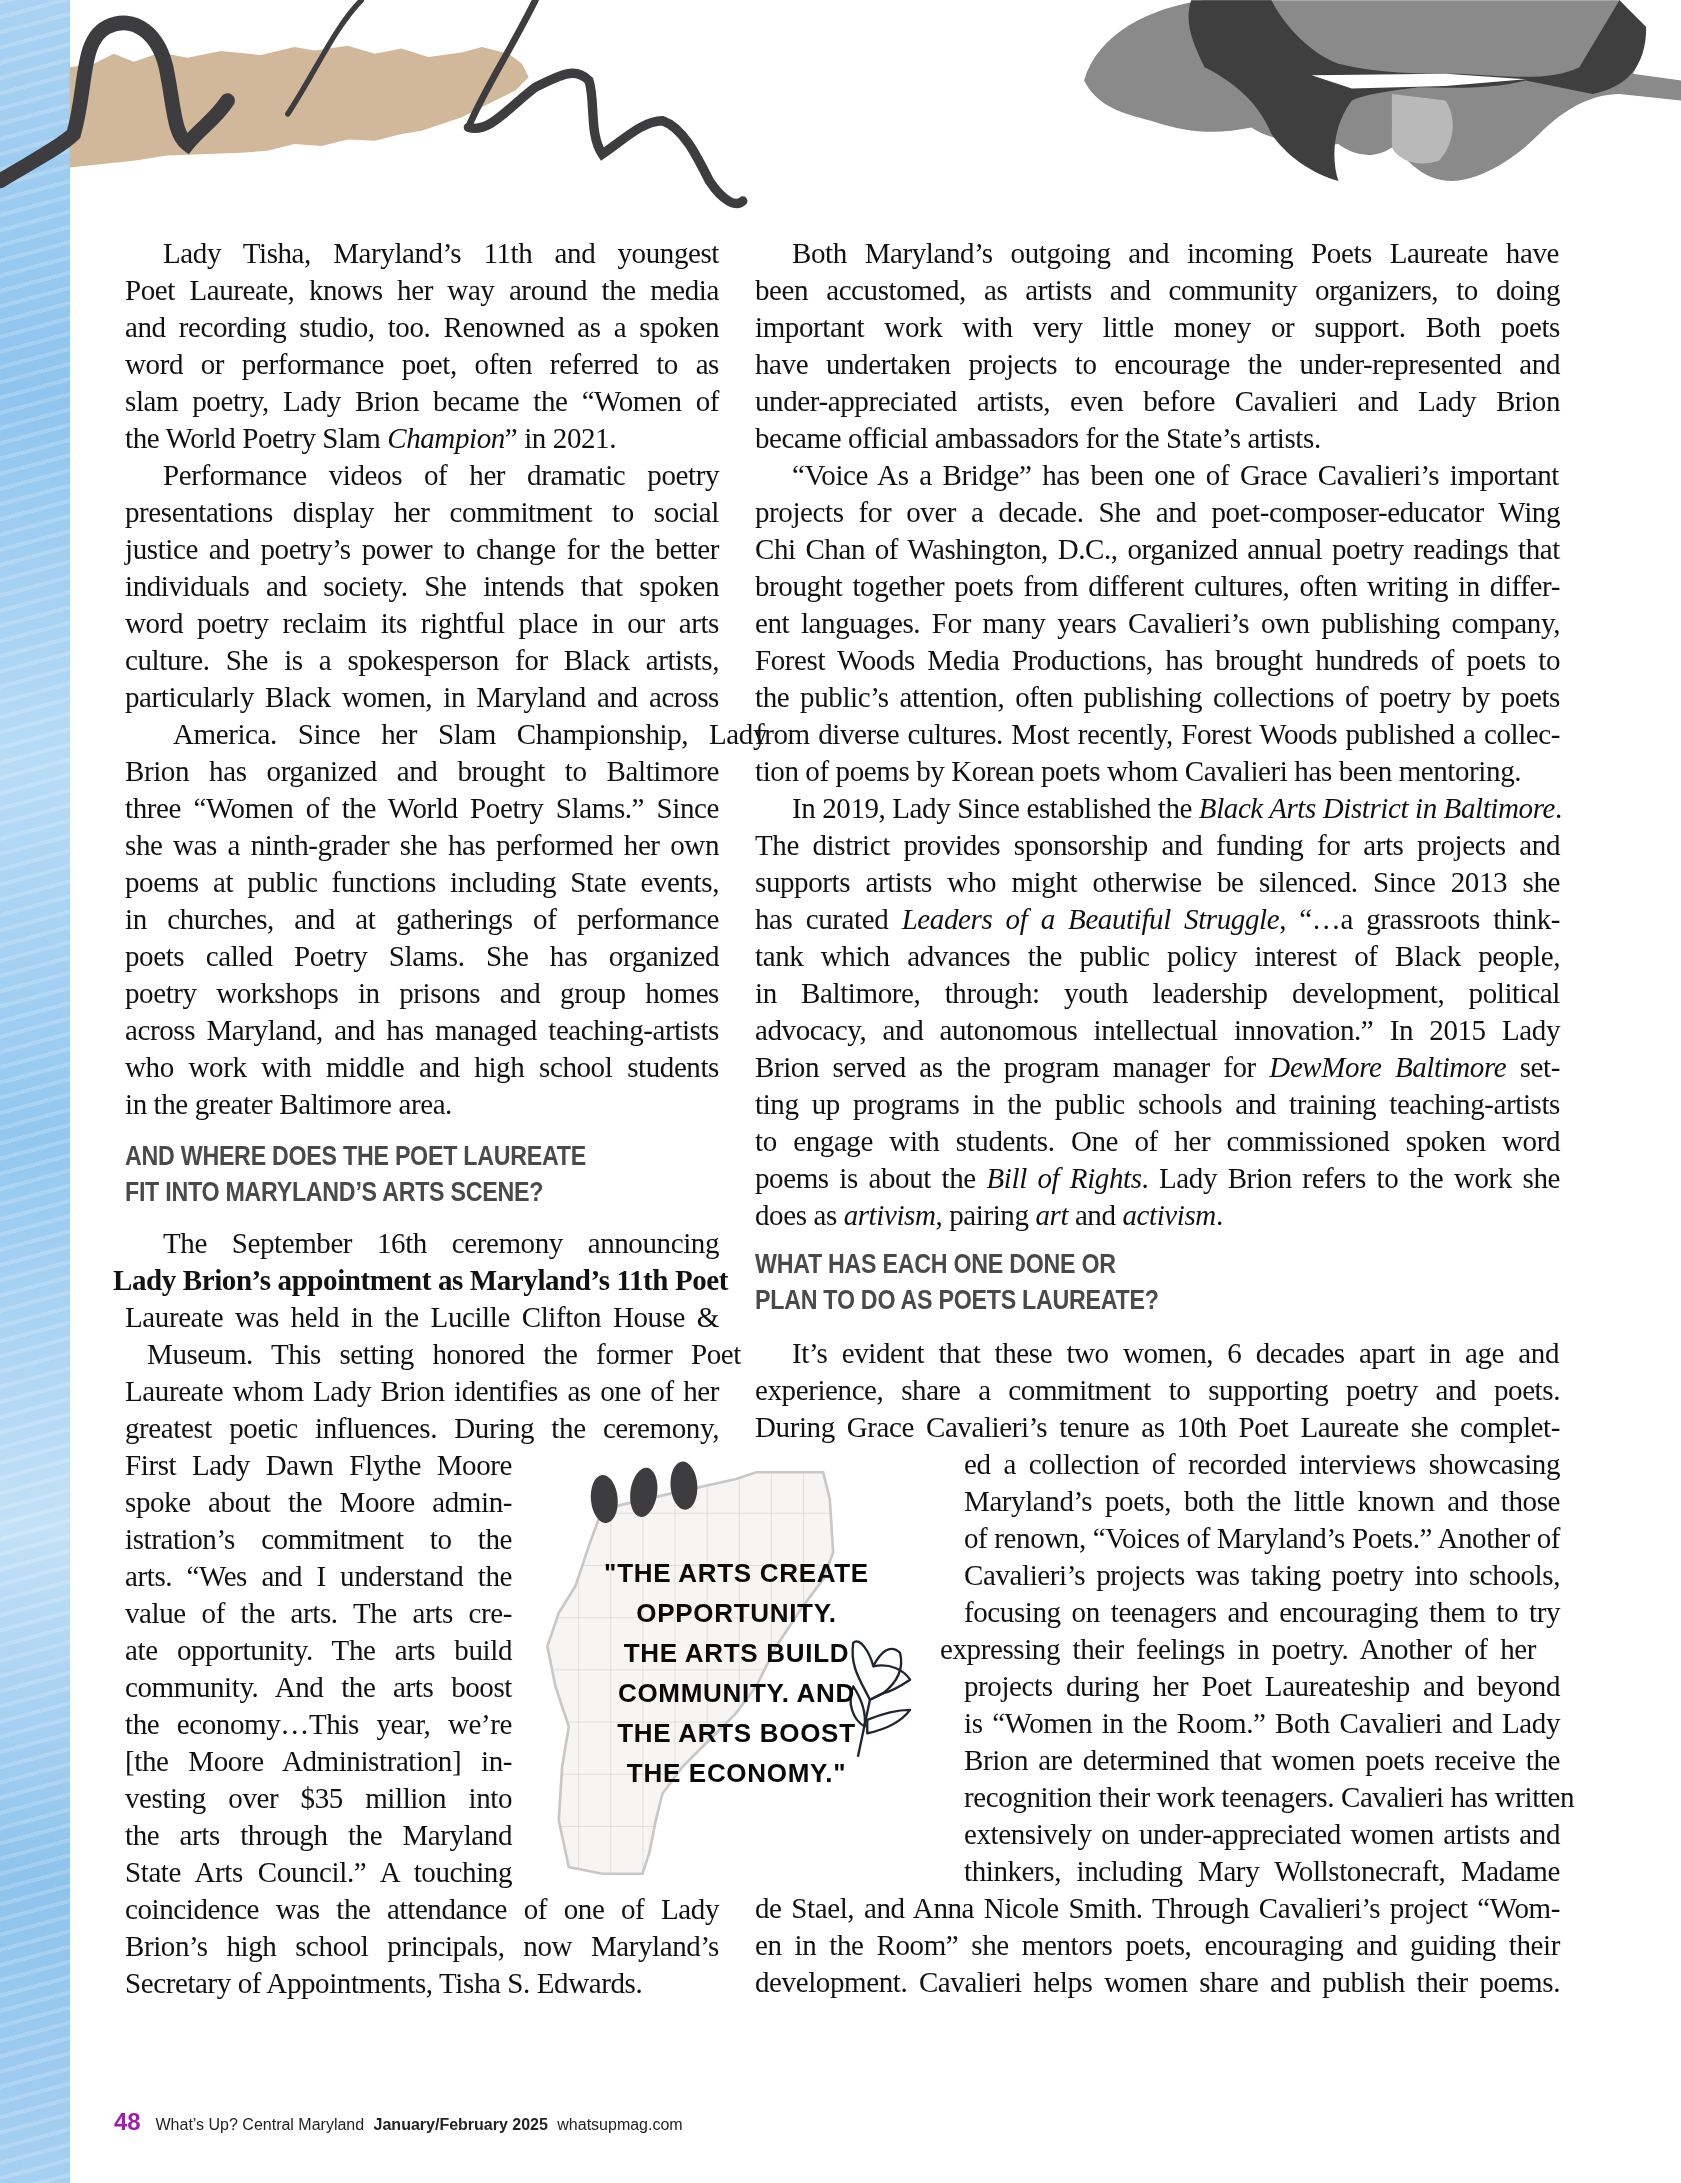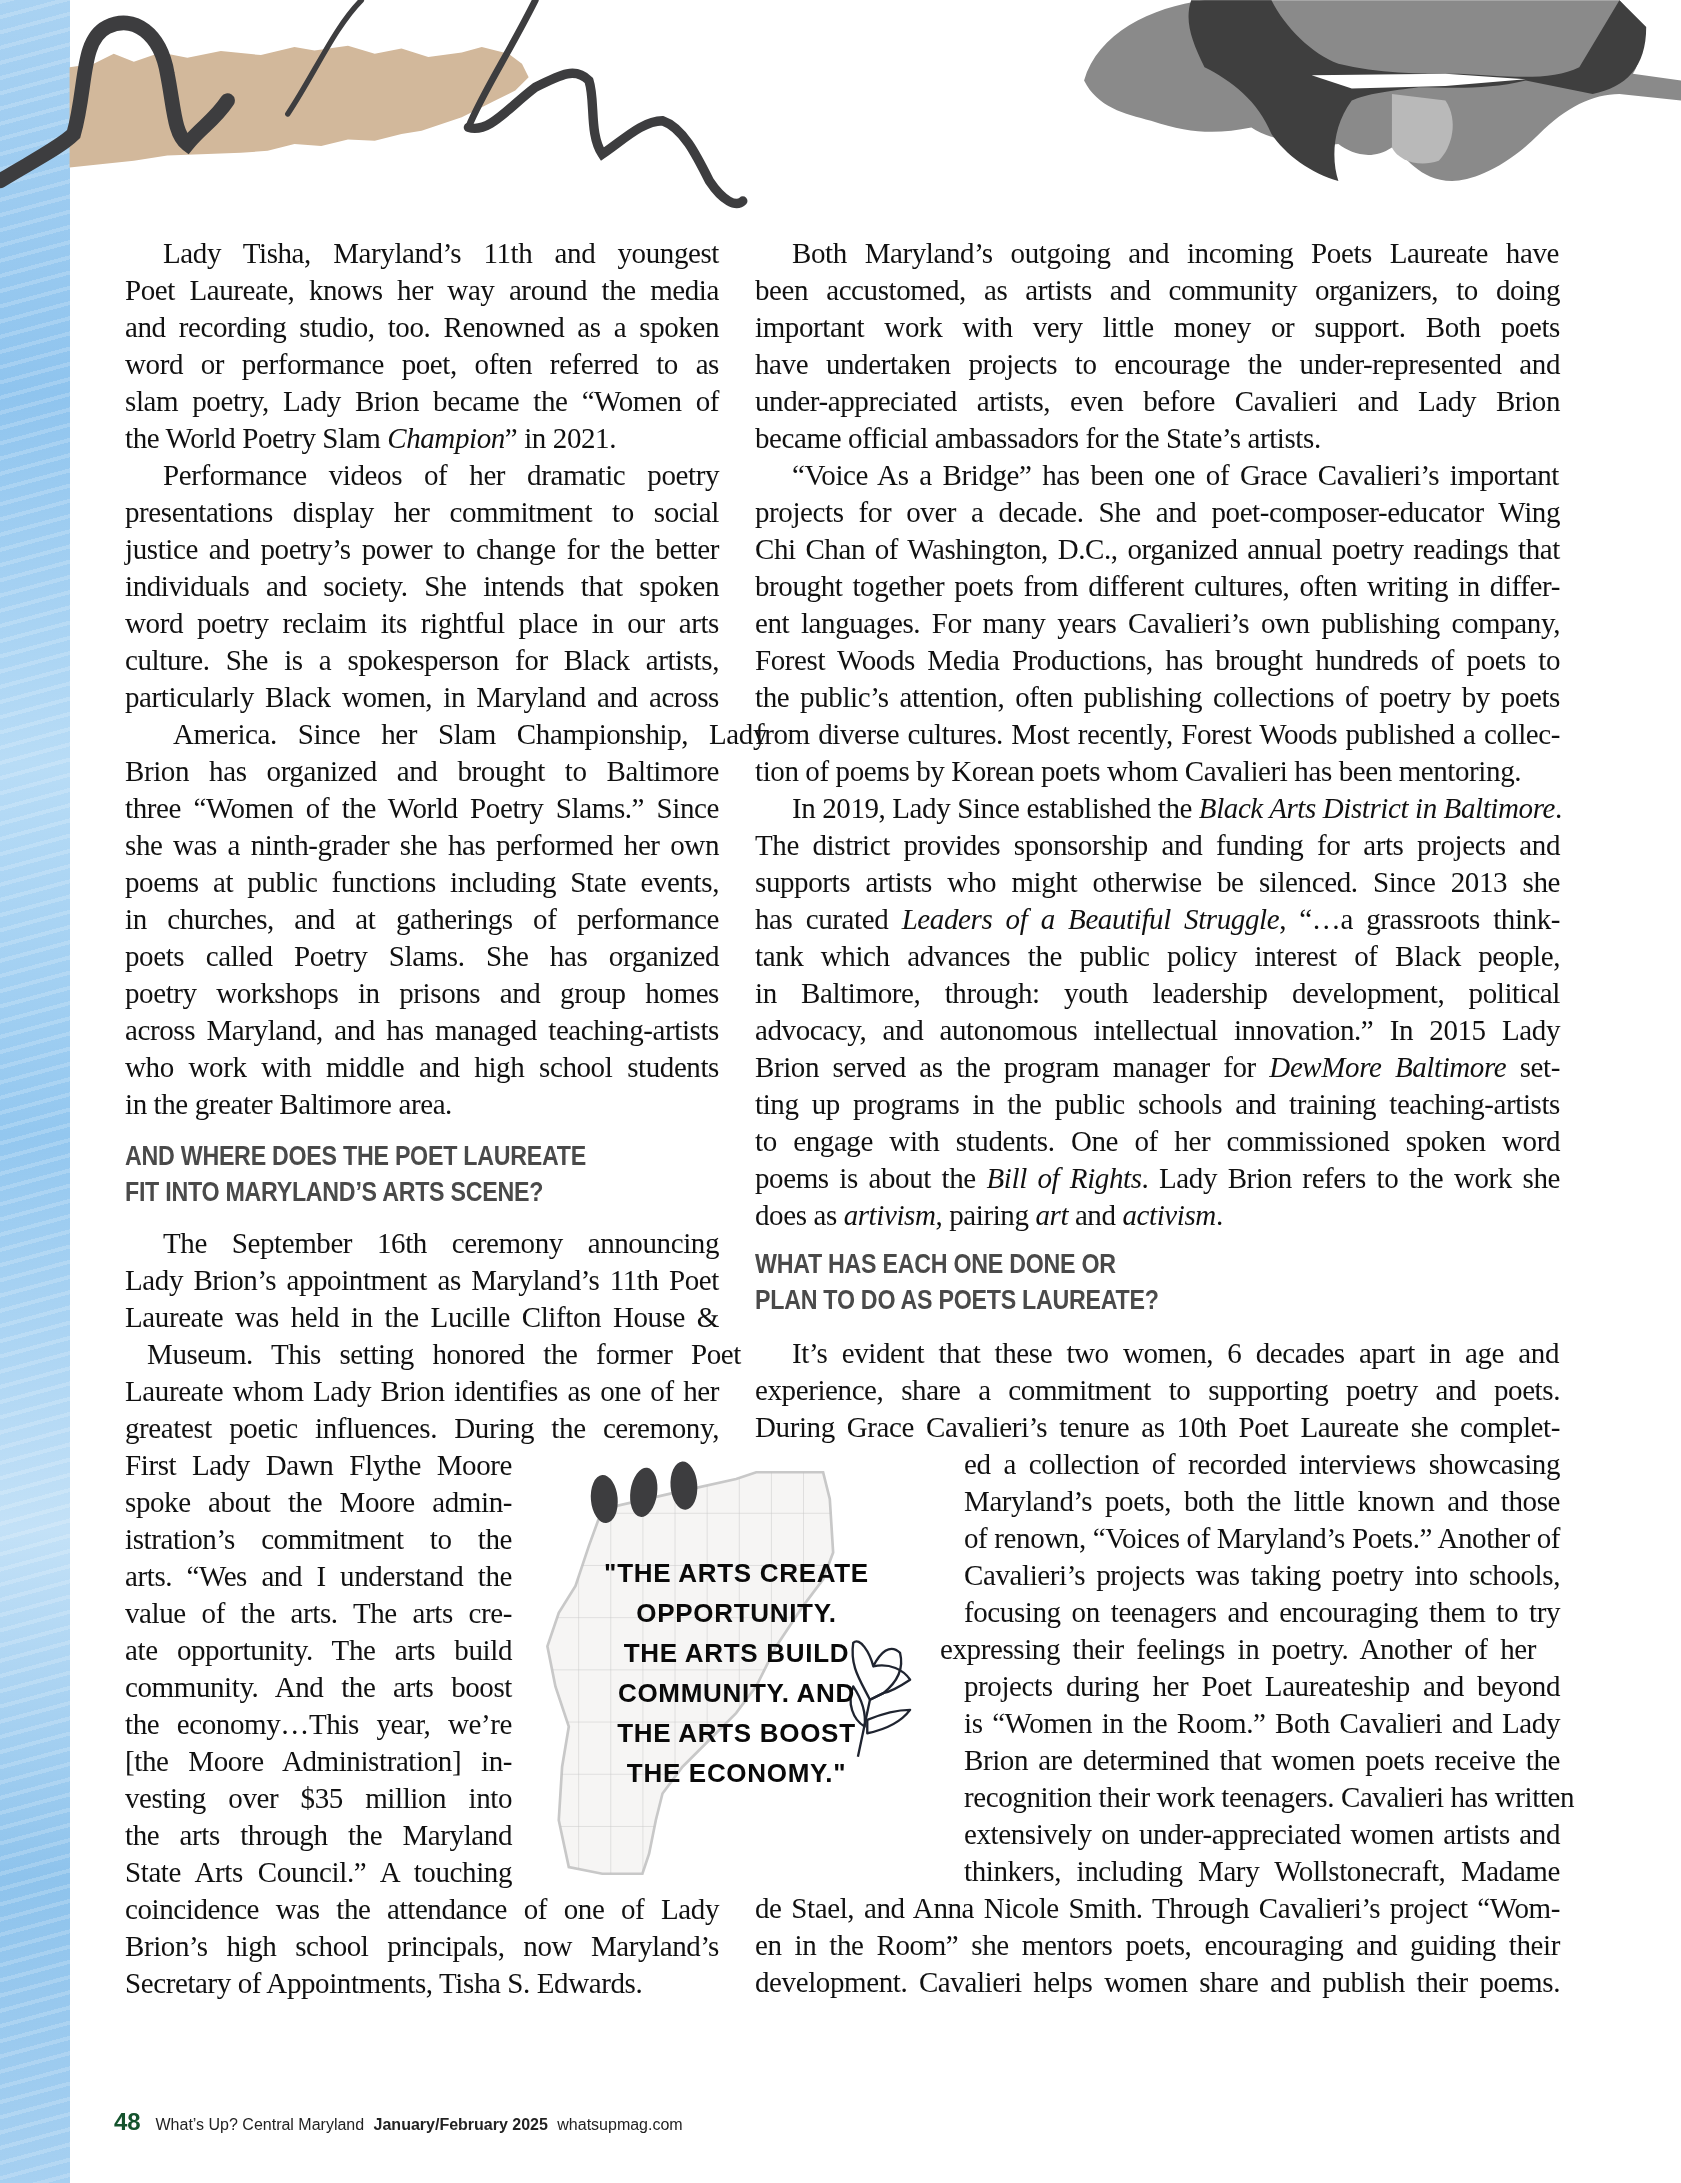--- a/index.html
+++ b/index.html
@@ -15,21 +15,21 @@
           text-align:justify; text-align-last:justify; letter-spacing:-0.4px; }
   .line.last { text-align-last:left; }
   .line i { font-style:italic; }
   .heading { position:absolute; font-family:"Liberation Sans","DejaVu Sans",sans-serif; font-weight:700; color:#4a4a4a;
              font-size:27px; line-height:36px; letter-spacing:-0.3px; transform:scaleX(0.86); transform-origin:left top; white-space:nowrap; }
   .pull { position:absolute; left:576px; top:1553px; width:321px; font-family:"Liberation Sans","DejaVu Sans",sans-serif;
           font-weight:700; font-size:26px; line-height:40px; text-align:center; color:#0a0a0a; letter-spacing:0.7px; }
   .pull span { display:block; white-space:nowrap; }
   .footer { position:absolute; left:114px; top:2108px; font-family:"Liberation Sans","DejaVu Sans",sans-serif; font-size:16px;
             color:#222; white-space:nowrap; display:flex; align-items:baseline; gap:9.4px; }
-  .footer .pg { font-weight:700; font-size:24px; color:#14532d; margin-right:5.4px; }
+  .footer .pg { font-weight:700; font-size:24px; color:#a21caf; margin-right:5.4px; }
   .footer .issue { font-weight:700; }
 </style>
 </head>
 <body>
 
 <div class="blue-strip"></div>
 
 <svg class="deco" width="1681" height="228" viewBox="0 0 2512 340">
   <path fill="#d2b89b" d="M104 100 L140 95 L170 80 L200 92 L240 78 L280 86 L330 76 L390 82 L440 70 L470 75 L520 68 L560 80 L600 72 L640 85 L690 78 L720 70 L760 80 L780 95 L790 115 L770 135 L740 150 L720 160 L690 175 L660 185 L630 195 L600 200 L560 210 L520 208 L480 218 L440 215 L400 225 L360 228 L300 230 L250 232 L200 240 L150 245 L104 250 Z"></path>
   <g fill="none" stroke="#3d3d3f" stroke-linecap="round">
@@ -117,21 +117,21 @@
 <span class="line" style="left: 125px; top: 790px; width: 594px;">three “Women of the World Poetry Slams.” Since</span>
 <span class="line" style="left: 125px; top: 827px; width: 594px;">she was a ninth-grader she has performed her own</span>
 <span class="line" style="left: 125px; top: 864px; width: 594px;">poems at public functions including State events,</span>
 <span class="line" style="left: 125px; top: 901px; width: 594px;">in churches, and at gatherings of performance</span>
 <span class="line" style="left: 125px; top: 938px; width: 594px;">poets called Poetry Slams. She has organized</span>
 <span class="line" style="left: 125px; top: 975px; width: 594px;">poetry workshops in prisons and group homes</span>
 <span class="line" style="left: 125px; top: 1012px; width: 594px;">across Maryland, and has managed teaching-artists</span>
 <span class="line" style="left: 125px; top: 1049px; width: 594px;">who work with middle and high school students</span>
 <span class="line last" style="left: 125px; top: 1086px; width: 594px;">in the greater Baltimore area.</span>
 <span class="line" style="left: 163px; top: 1225px; width: 556px;">The September 16th ceremony announcing</span>
-<span class="line" style="left: 125px; top: 1262px; width: 594px;">Lady Brion’s appointment as Maryland’s 11th Poet</span>
+<span class="line" style="left: 113px; top: 1262px; width: 594px; font-weight: bold;">Lady Brion’s appointment as Maryland’s 11th Poet</span>
 <span class="line" style="left: 125px; top: 1299px; width: 594px;">Laureate was held in the Lucille Clifton House &amp;</span>
 <span class="line" style="left: 125px; top: 1336px; width: 594px; margin-left: 22px;">Museum. This setting honored the former Poet</span>
 <span class="line" style="left: 125px; top: 1373px; width: 594px;">Laureate whom Lady Brion identifies as one of her</span>
 <span class="line" style="left: 125px; top: 1410px; width: 594px;">greatest poetic influences. During the ceremony,</span>
 <span class="line" style="left: 125px; top: 1447px; width: 387px;">First Lady Dawn Flythe Moore</span>
 <span class="line" style="left: 125px; top: 1484px; width: 387px;">spoke about the Moore admin-</span>
 <span class="line" style="left: 125px; top: 1521px; width: 387px;">istration’s commitment to the</span>
 <span class="line" style="left: 125px; top: 1558px; width: 387px;">arts. “Wes and I understand the</span>
 <span class="line" style="left: 125px; top: 1595px; width: 387px;">value of the arts. The arts cre-</span>
 <span class="line" style="left: 125px; top: 1632px; width: 387px;">ate opportunity. The arts build</span>

